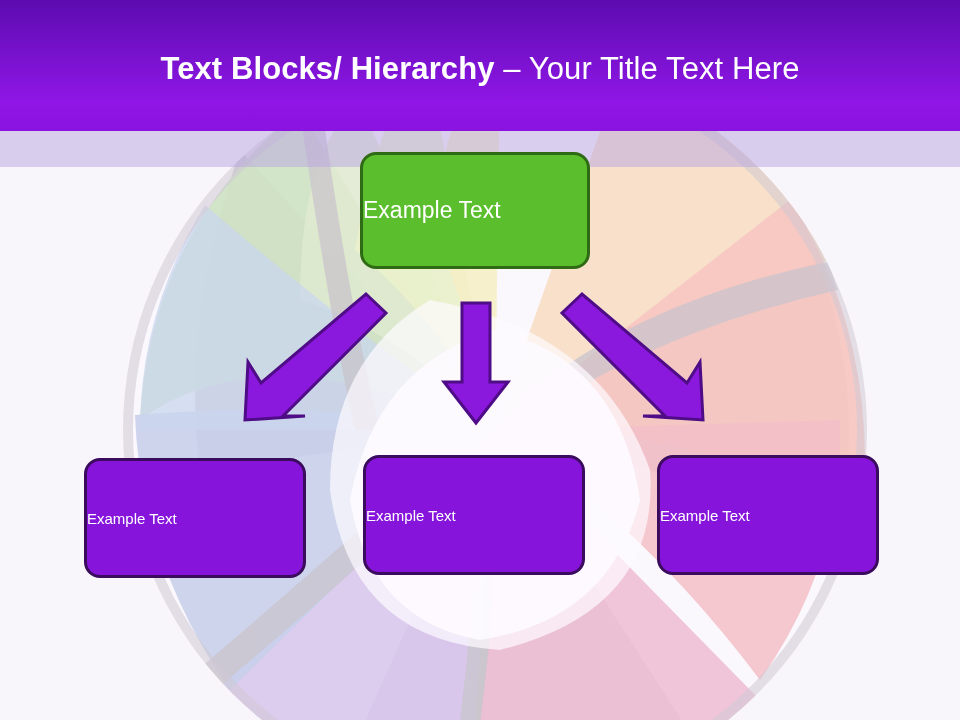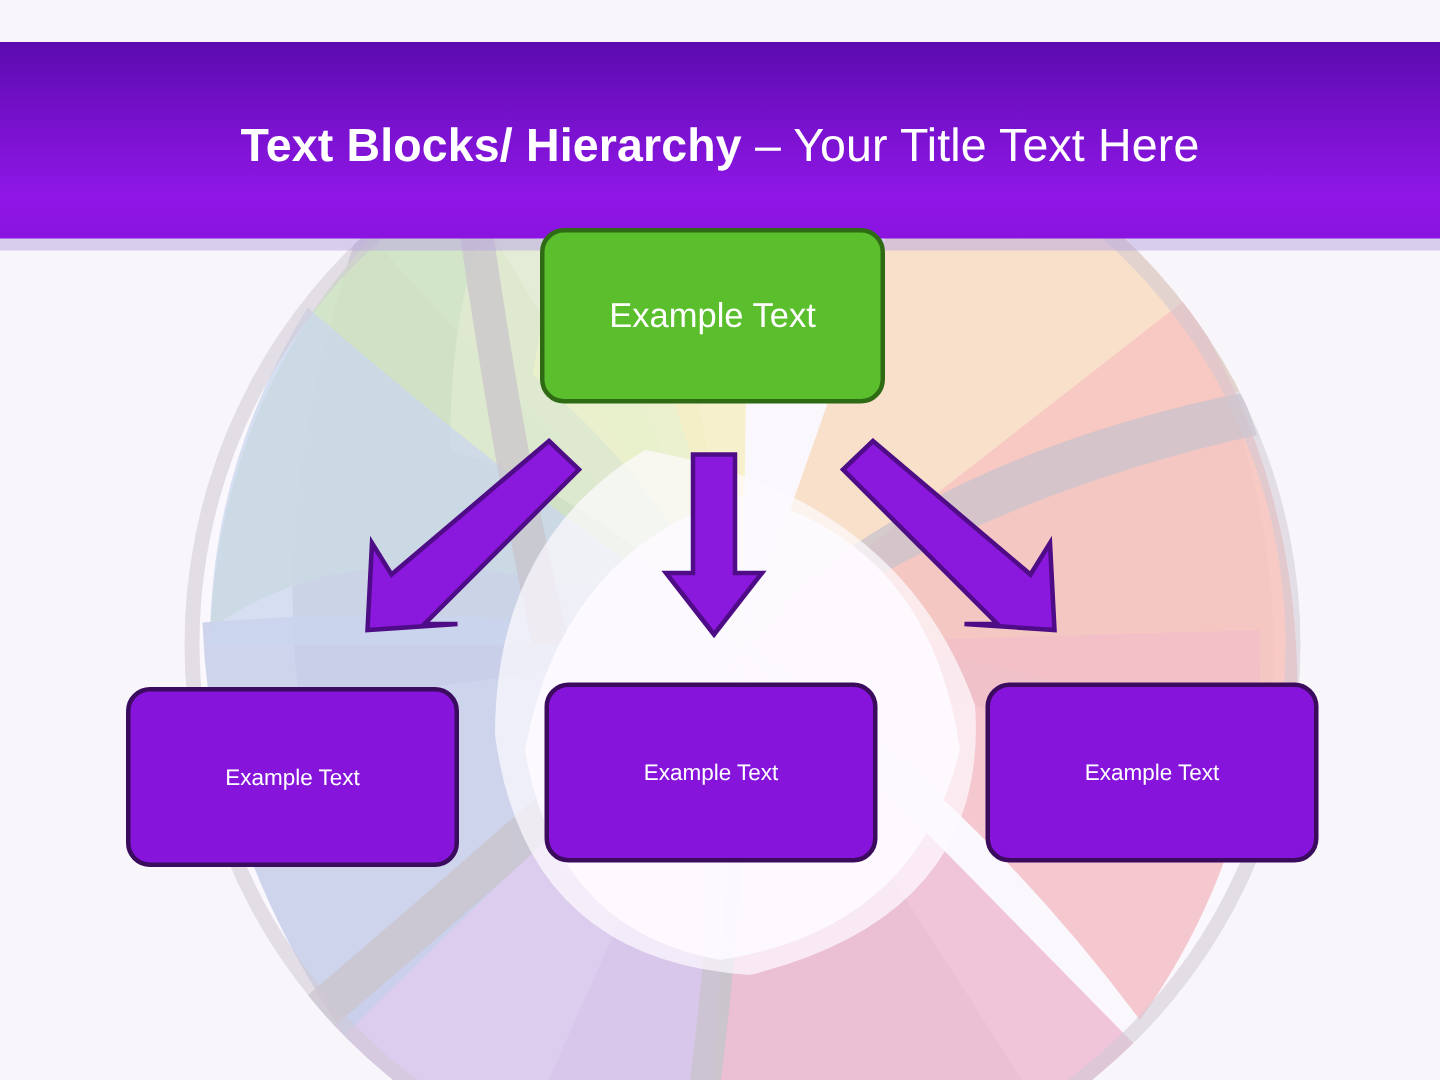--- a/index.html
+++ b/index.html
@@ -24,21 +24,20 @@
   }
 
   
   #title-bar {
     position: absolute;
     left: 0; top: 0;
     width: 960px;
     height: 131px;
     background: linear-gradient(to bottom, #5c0bb0 0%, #7a12cf 45%, #8f16e6 78%, #8a13e0 100%);
     z-index: 40;
-    margin-top: 28px;
   }
   #title-text {
     position: absolute;
     left: 0;
     top: 50px;
     width: 960px;
     text-align: center;
     color: #ffffff;
     font-size: 31px;
     line-height: 38px;
@@ -56,21 +55,21 @@
     background: rgba(186,166,224,0.52);
     z-index: 38;
   }
 
   
   .node {
     position: absolute;
     box-sizing: border-box;
     display: flex;
     align-items: center;
-    justify-content: center;
+    justify-content: flex-start;
     color: #ffffff;
     text-align: center;
     z-index: 60;
   }
   #node-top {
     left: 360px; top: 152px;
     width: 230px; height: 117px;
     background: #5bbf2d;
     border: 3px solid #2e6b14;
     border-radius: 16px;

